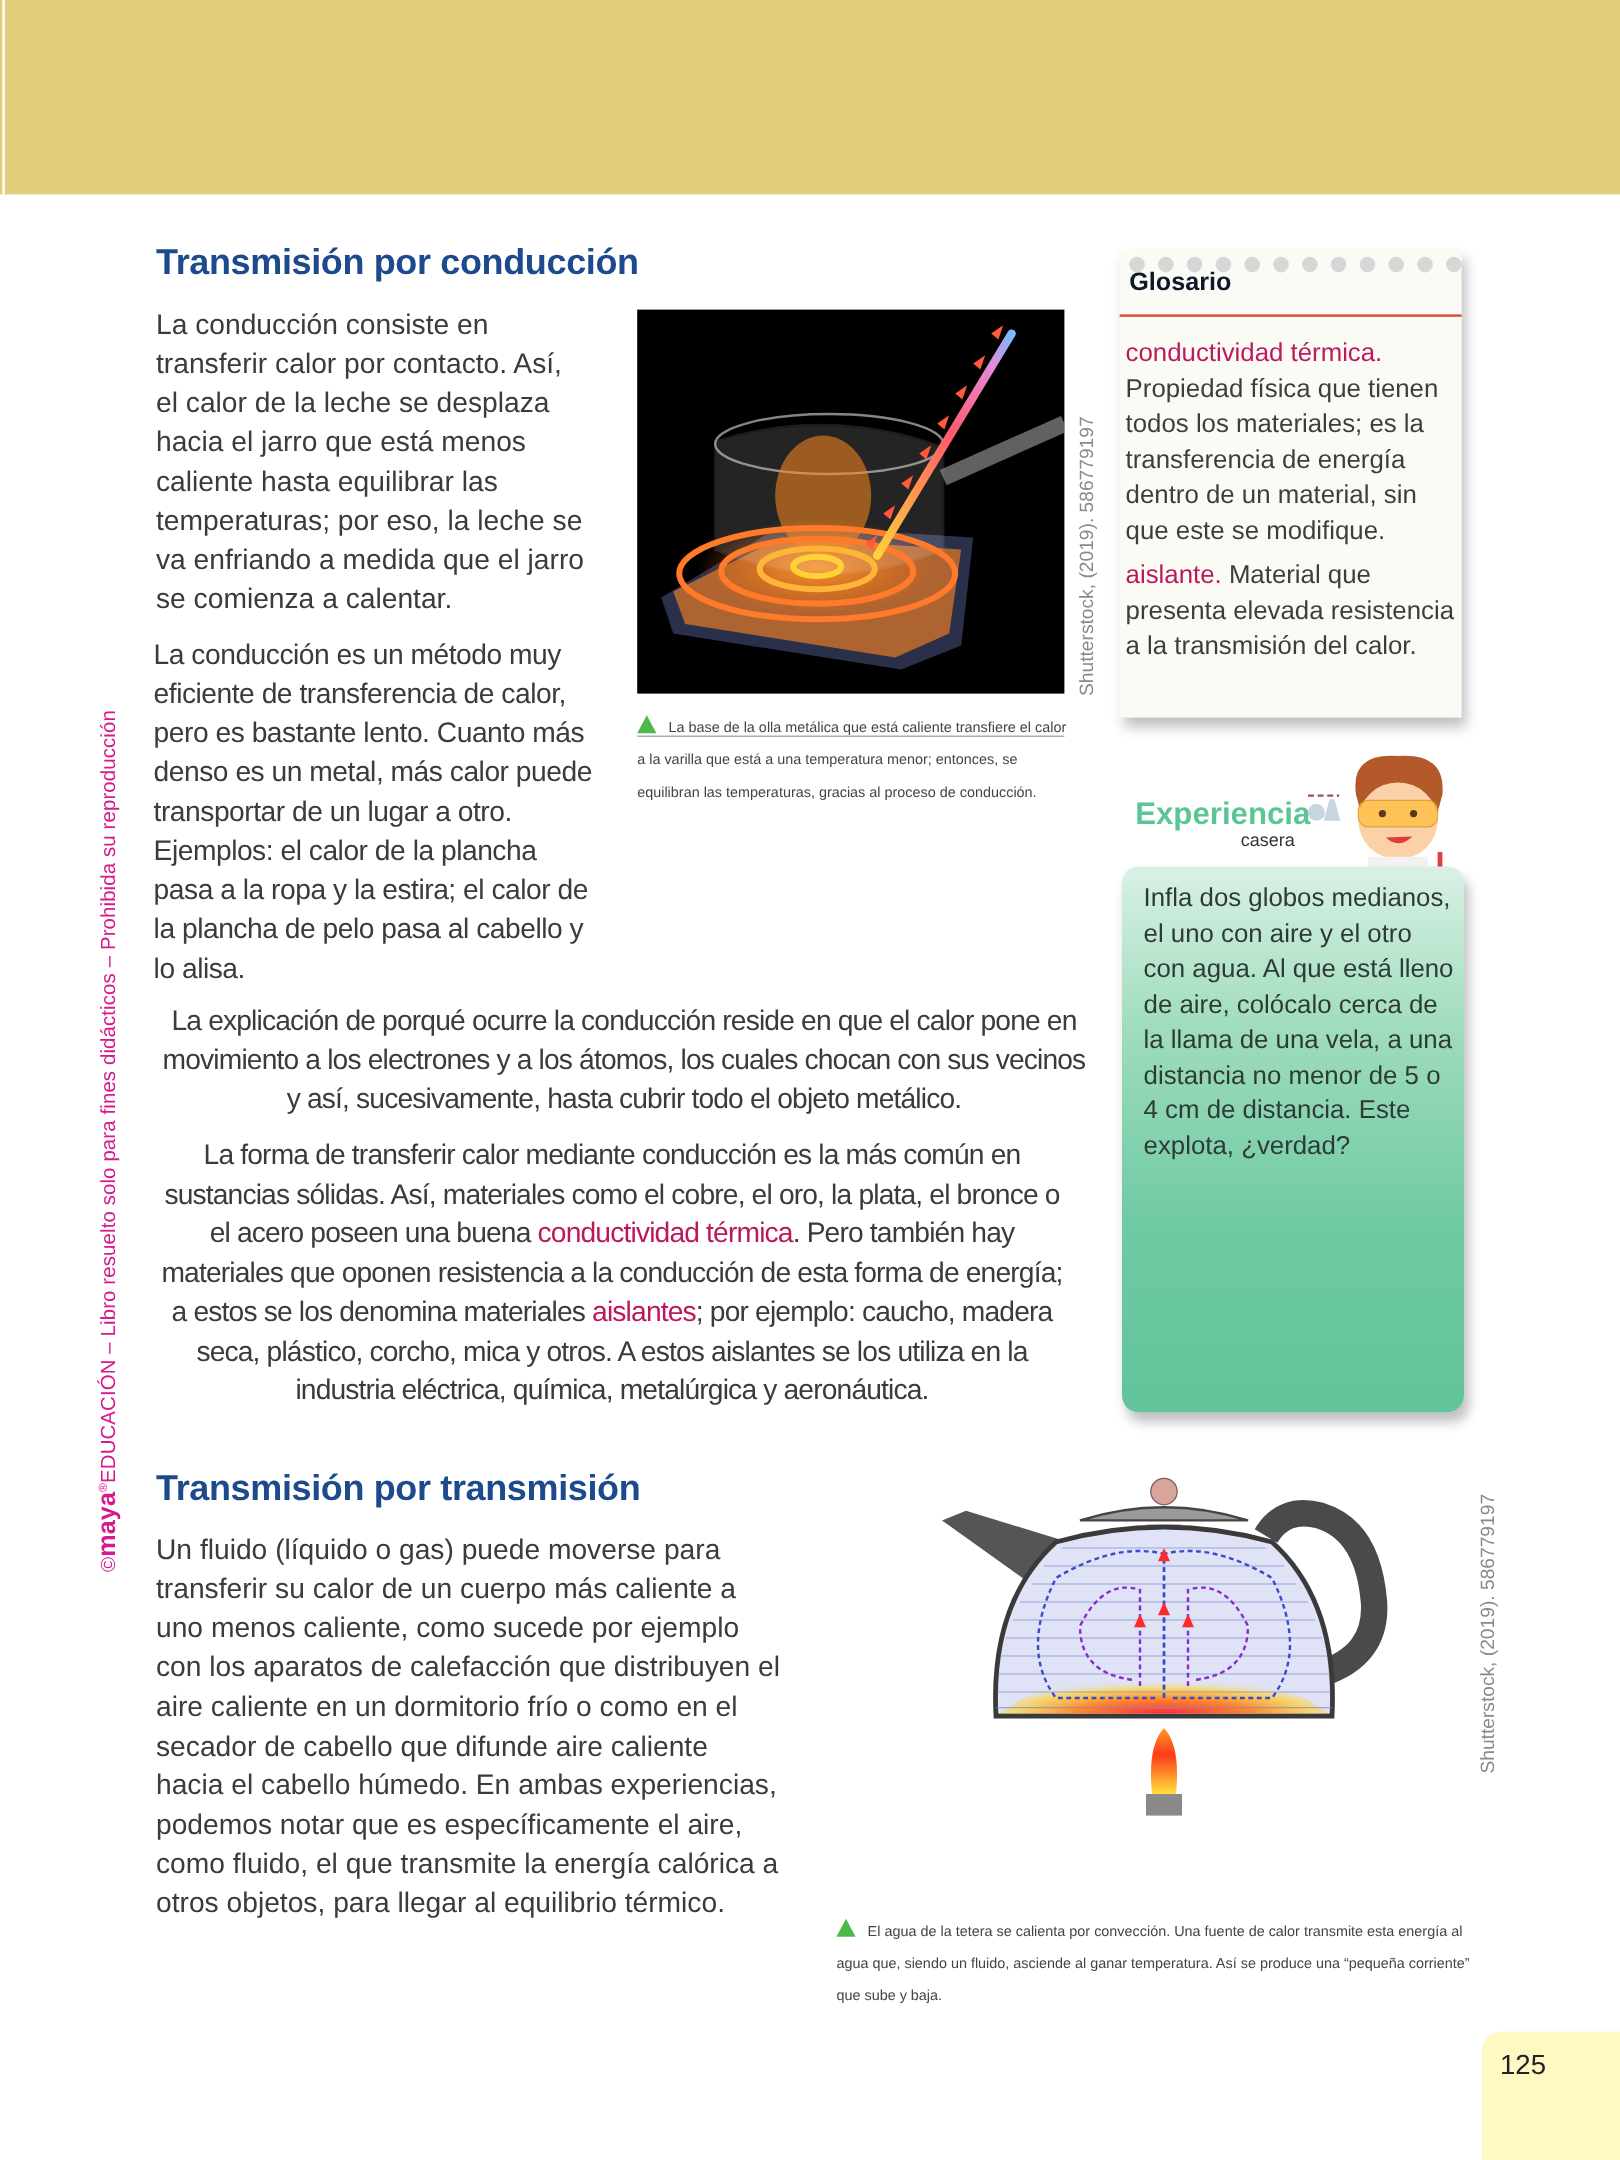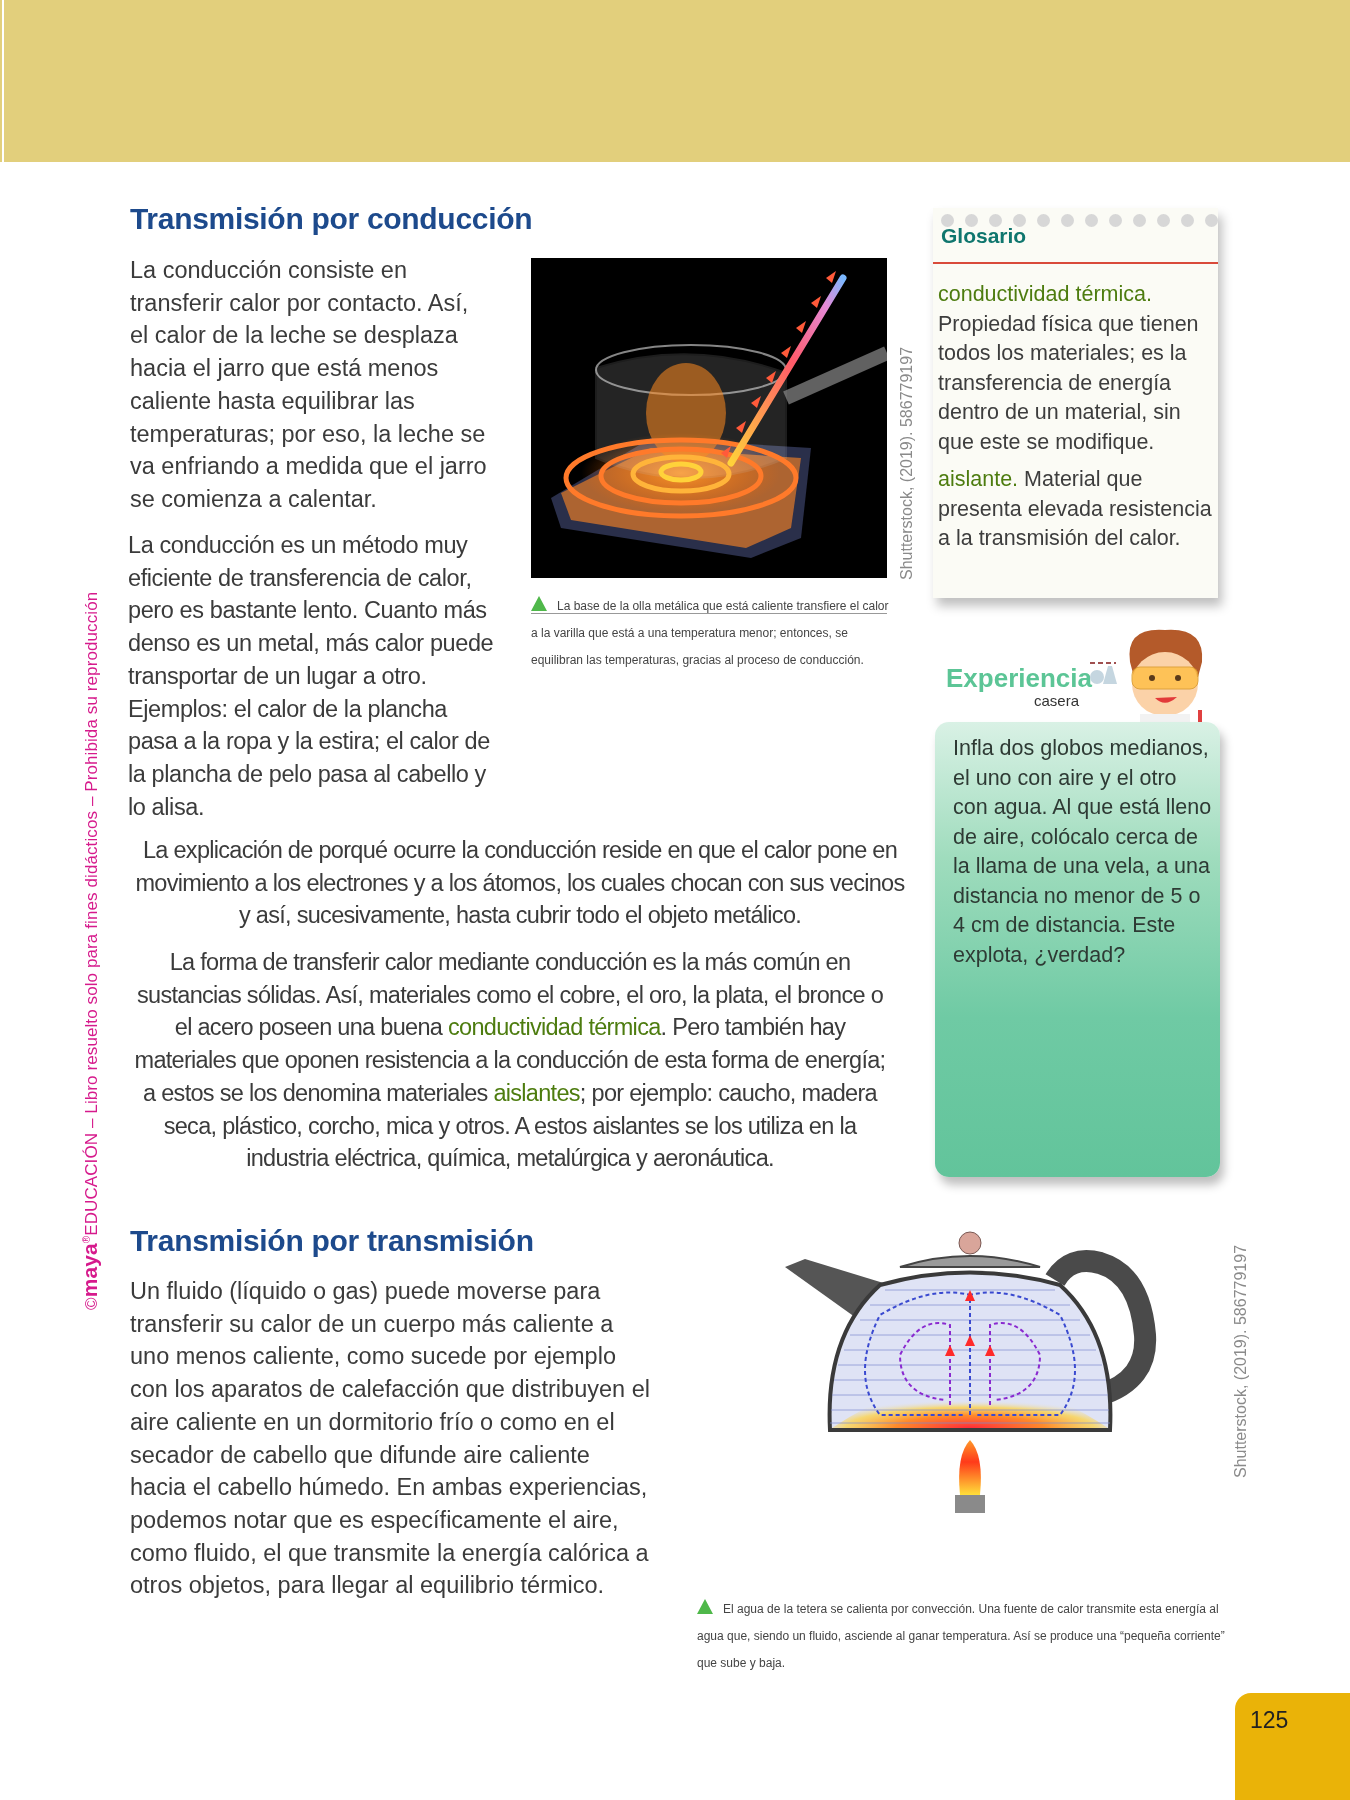--- a/index.html
+++ b/index.html
@@ -9,48 +9,48 @@
   .topband .edge { position:absolute; left:2px; top:0; width:2px; height:162px; background:#fff; }
 
   .side-note { position:absolute; left:78px; top:1310px; width:840px; height:30px;
     transform-origin:0 0; transform:rotate(-90deg); font-size:17px; color:#d61a8c; white-space:nowrap; letter-spacing:0.1px; }
   .side-note b { font-weight:900; font-size:21px; }
   .side-note sup { font-size:10px; }
 
   .h2 { position:absolute; color:#1d4a8c; font-weight:bold; font-size:30px; letter-spacing:-0.3px; margin:0; }
   .para { position:absolute; font-size:23.5px; line-height:32.7px; color:#3b3b3b; margin:0; }
   .para.tight { letter-spacing:-0.7px;text-align:center; }
-  .g { color:#4d7c0f; }
+  .g { color:#be185d; }
   .caption { position:absolute; font-size:12px; line-height:27px; color:#444; margin:0; }
   .tri { display:inline-block; width:0; height:0; border-left:8px solid transparent; border-right:8px solid transparent;
          border-bottom:15px solid #4fb84a; margin-right:10px; vertical-align:-1px; }
   .credit { position:absolute; font-size:16px; color:#8a8a8a; transform-origin:0 0; transform:rotate(-90deg); white-space:nowrap; }
 
   .photo1 { position:absolute; left:531px; top:258px; width:356px; height:320px; background:#000; overflow:hidden; }
   .photo1-line { position:absolute; left:531px; top:613px; width:356px; height:1px; background:#999; }
 
   .gloss { position:absolute; left:933px; top:208px; width:285px; height:390px; background:#fbfbf5;
            box-shadow:4px 8px 10px rgba(0,0,0,0.25); }
   .gloss .rings { position:absolute; left:0; top:0; width:100%; height:26px; }
   .gloss .ring { position:absolute; top:6px; width:13px; height:13px; border-radius:50%; background:#d7d7d7; }
-  .gloss-title { position:absolute; left:941px; top:224px; font-size:21px; font-weight:bold; color:#0f766e;text-align:center; }
+  .gloss-title { position:absolute; left:941px; top:224px; font-size:21px; font-weight:bold; color:#0f172a;text-align:center; }
   .gloss-rule { position:absolute; left:933px; top:262px; width:285px; height:2px; background:#d94a3a; }
   .gloss-body { position:absolute; left:938px; top:280px; width:275px; font-size:21.5px; line-height:29.5px; color:#3d3d3d; }
   .gloss-body p { margin:0 0 8px 0; }
 
   .exp-title { position:absolute; left:946px; top:663px; font-size:26px; font-weight:bold; color:#5cc596; }
   .exp-sub { position:absolute; left:1034px; top:692px; font-size:15px; color:#333; }
   .exp-box { position:absolute; left:935px; top:722px; width:285px; height:455px; border-radius:14px;
              background:linear-gradient(#d9f1e5 0%, #9fdcbd 30%, #6fcaa4 65%, #62c49b 100%);
              box-shadow:4px 8px 10px rgba(0,0,0,0.25); }
   .exp-text { position:absolute; left:953px; top:734px; width:260px; font-size:21.5px; line-height:29.5px; color:#2e3a34; }
   .exp-text p { margin:0 0 8px 0; }
   .exp-text p.tight { letter-spacing:-0.8px; font-size:21px; line-height:29px; }
 
-  .pagenum { position:absolute; left:1235px; top:1693px; width:115px; height:107px; background:#eab308; border-top-left-radius:16px; }
+  .pagenum { position:absolute; left:1235px; top:1693px; width:115px; height:107px; background:#fef9c3; border-top-left-radius:16px; }
   .pagenum span { position:absolute; left:15px; top:14px; font-size:23px; color:#222; }
 </style>
 </head>
 <body>
 
 <div class="topband">
     <div class="edge"></div>
   </div>
 
 <div class="side-note">

